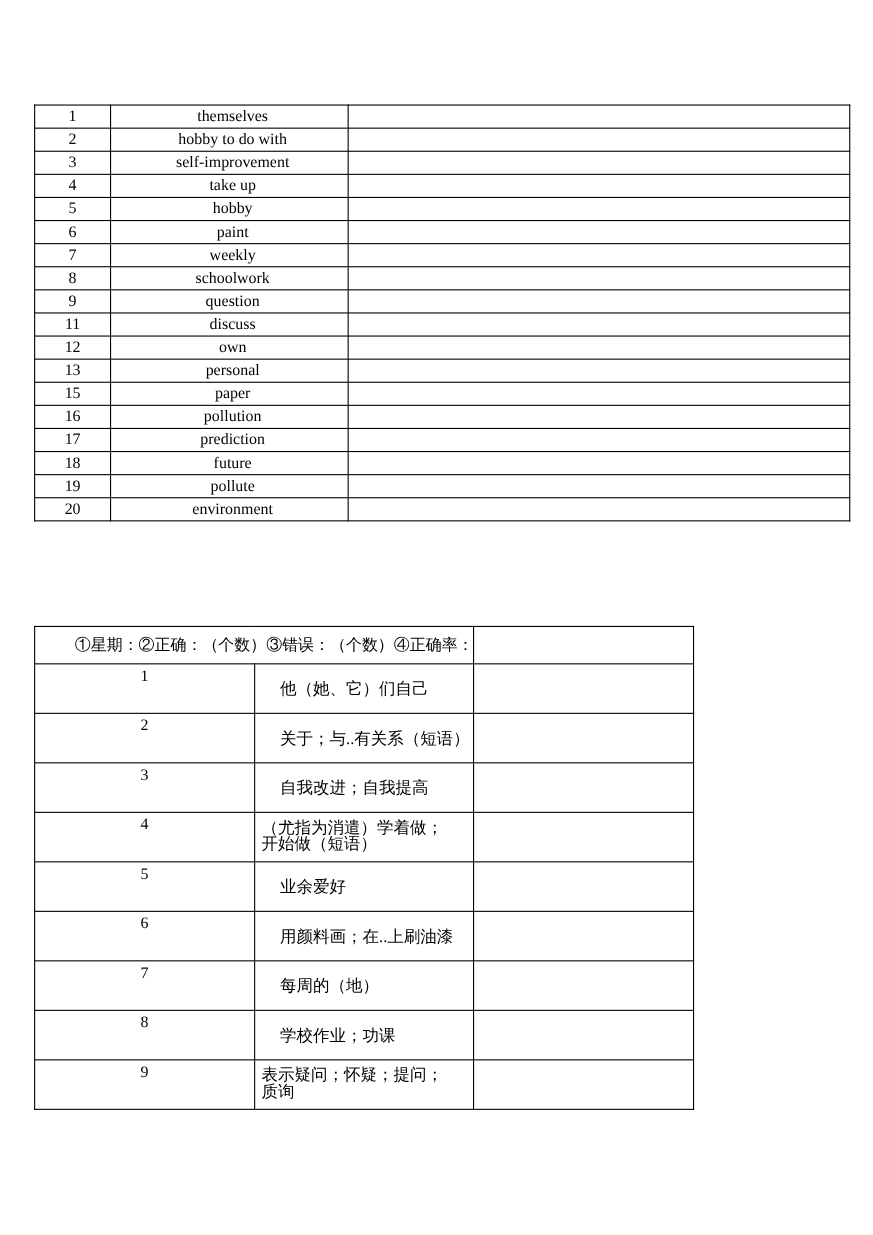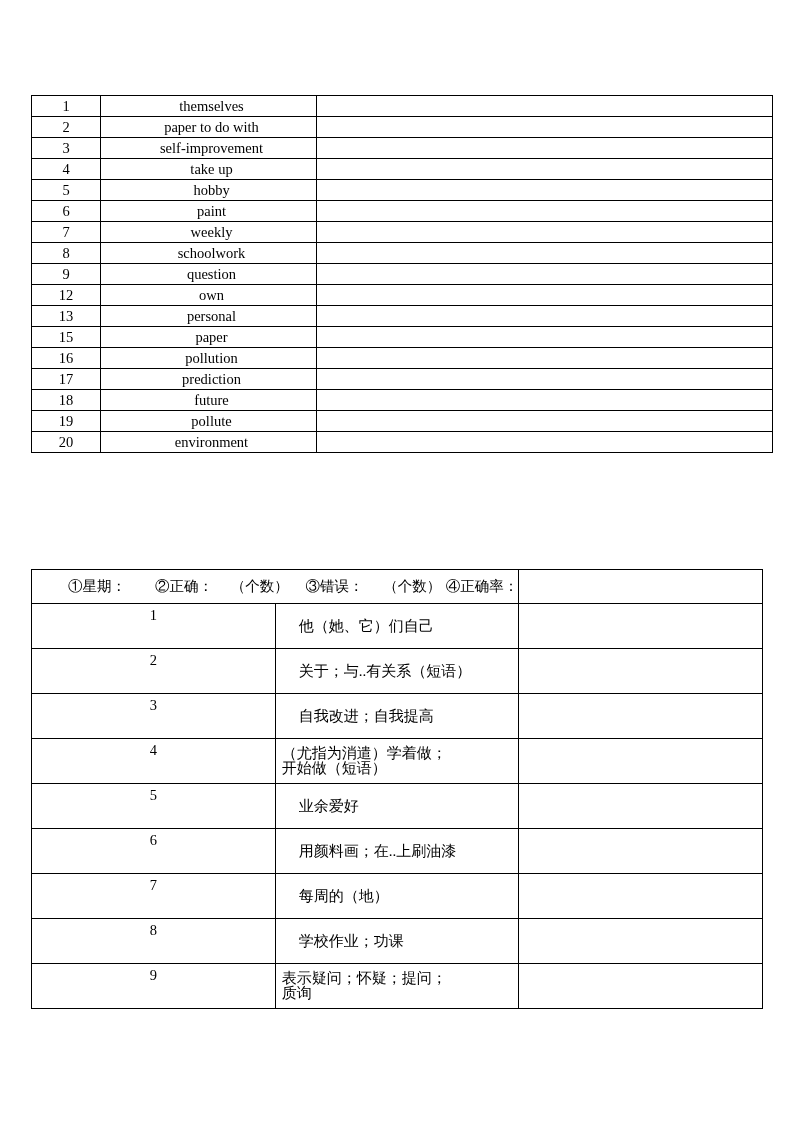--- a/index.html
+++ b/index.html
@@ -44,21 +44,21 @@
   }
   .vocab-table td.col-blank {
     width: 455px;
   }
 
   
   .meaning-table {
     position: absolute;
     left: 31px;
     top: 569px;
-    width: 732px;
+    width: 600px;
     border-collapse: collapse;
     table-layout: fixed;
   }
   .meaning-table td {
     border: 1px solid #000000;
     padding: 0;
     vertical-align: middle;
   }
 
   
@@ -113,21 +113,21 @@
 
 <table class="vocab-table">
   <tbody>
       <tr>
         <td class="col-num">1</td>
         <td class="col-word">themselves</td>
         <td class="col-blank"></td>
       </tr>
       <tr>
         <td class="col-num">2</td>
-        <td class="col-word">paper to do with</td>
+        <td class="col-word">hobby to do with</td>
         <td class="col-blank"></td>
       </tr>
       <tr>
         <td class="col-num">3</td>
         <td class="col-word">self-improvement</td>
         <td class="col-blank"></td>
       </tr>
       <tr>
         <td class="col-num">4</td>
         <td class="col-word">take up</td>
@@ -149,20 +149,25 @@
         <td class="col-blank"></td>
       </tr>
       <tr>
         <td class="col-num">8</td>
         <td class="col-word">schoolwork</td>
         <td class="col-blank"></td>
       </tr>
       <tr>
         <td class="col-num">9</td>
         <td class="col-word">question</td>
+        <td class="col-blank"></td>
+      </tr>
+      <tr>
+        <td class="col-num">11</td>
+        <td class="col-word">discuss</td>
         <td class="col-blank"></td>
       </tr>
       <tr>
         <td class="col-num">12</td>
         <td class="col-word">own</td>
         <td class="col-blank"></td>
       </tr>
       <tr>
         <td class="col-num">13</td>
         <td class="col-word">personal</td>

